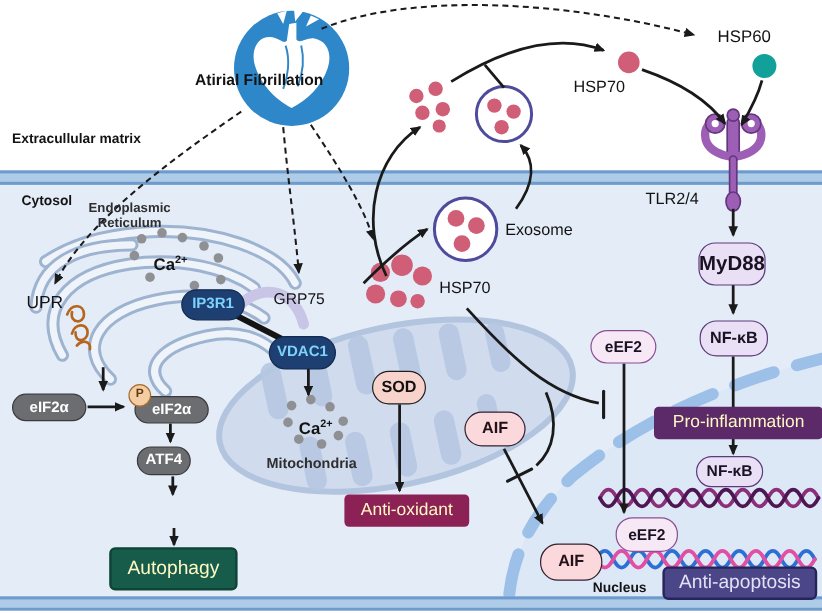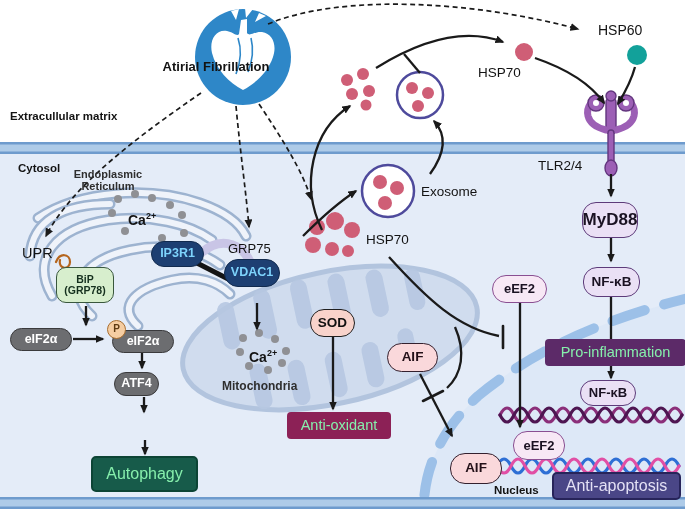--- a/index.html
+++ b/index.html
@@ -9,21 +9,21 @@
   .lbl{position:absolute;color:#131313;white-space:nowrap;line-height:1.12;text-align:right;}
   .b{font-weight:bold;}
   .ctr{text-align:center;white-space:normal;}
   .box{position:absolute;display:flex;flex-direction:column;align-items:center;justify-content:center;
        box-sizing:border-box;text-align:center;line-height:1.05;}
   .cap{border-radius:14px;background:var(--gray_box);border:1.5px solid #3a3a3c;color:#fff;font-weight:bold;font-size:12.5px;}
   .navy{border-radius:14px;background:var(--navy);border:1.5px solid #112a4e;color:#7dd3fc;font-weight:bold;font-size:12.5px;}
   .lav{border-radius:14px;background:var(--lavender);border:1.5px solid #5d3b7a;color:#1a1222;font-weight:bold;}
   .pinkbox{border-radius:15px;background:var(--pink_fill);border:1.6px solid #33202e;color:#231018;font-weight:bold;font-size:13.5px;}
   .eef{border-radius:14px;background:var(--eef2_fill);border:1.5px solid #8a4f92;color:#1a1222;font-weight:bold;font-size:13px;}
-  .darkrect{color:#86efac;border-radius:4px;font-size:14.5px;}
+  .darkrect{color:#fef9c3;border-radius:4px;font-size:14.5px;}
   
   .er-o{fill:none;stroke:var(--er_stroke);stroke-width:11;stroke-linecap:round;}
   .er-i{fill:none;stroke:#eff3fa;stroke-width:6;stroke-linecap:round;}
   .dotg{fill:var(--dot_gray);}
   .dotp{fill:var(--pink);}
   .arr{fill:none;stroke:#1a1a1a;stroke-width:2.3;}
   .arrd{fill:none;stroke:#1a1a1a;stroke-width:1.7;stroke-dasharray:5 3.5;}
   .tbar{stroke:#1a1a1a;stroke-width:2.6;stroke-linecap:round;}
   .tlrp{fill:var(--tlr_purple);stroke:#63367e;stroke-width:1.4;}
 </style>
@@ -218,32 +218,28 @@
 <div class="lbl" style="left:598px;top:23px;font-size:14px;">HSP60</div>
 <div class="lbl" style="left:478px;top:65px;font-size:13.5px;">HSP70</div>
 <div class="lbl" style="left:366px;top:232px;font-size:13.5px;">HSP70</div>
 <div class="lbl" style="left:421px;top:184px;font-size:13.5px;">Exosome</div>
 <div class="lbl" style="left:538px;top:158px;font-size:13.5px;">TLR2/4</div>
 <div class="lbl" style="left:22px;top:245px;font-size:14.5px;">UPR</div>
 <div class="lbl" style="left:228px;top:242px;font-size:13px;">GRP75</div>
 <div class="lbl b" style="left:128px;top:211px;font-size:14px;"><span>Ca</span><sup style="font-size:9px;">2+</sup></div>
 <div class="lbl b" style="left:249px;top:348px;font-size:14px;"><span>Ca</span><sup style="font-size:9px;">2+</sup></div>
 
-<div class="box" style="left:56px;top:267px;width:58px;height:36px;border-radius:10px;background:var(--green_fill);border:1.6px solid #39573d;color:#15301e;font-weight:bold;font-size:10.5px;">
-  <span>BiP</span>
-      <span>(GRP78)</span>
-</div>
 <div class="box cap" style="left:10px;top:328px;width:62px;height:23px;">eIF2α</div>
 <div class="box" style="left:107px;top:320px;width:19px;height:19px;border-radius:50%;background:var(--peach);border:1.4px solid #a96e2f;color:#5e3a12;font-weight:bold;font-size:10px;z-index:3;">P</div>
 <div class="box cap" style="left:112px;top:330px;width:62px;height:23px;">eIF2α</div>
 <div class="box cap" style="left:114px;top:372px;width:45px;height:24px;">ATF4</div>
 <div class="box darkrect" style="left:91px;top:456px;width:107px;height:36px;background:var(--dark_green);border:2px solid #0c4435;border-radius:5px;font-size:16px;">Autophagy</div>
 
 <div class="box navy" style="left:151px;top:241px;width:53px;height:26px;">IP3R1</div>
-<div class="box navy" style="left:224px;top:259px;width:56px;height:28px;">VDAC1</div>
+<div class="box navy" style="left:224px;top:280px;width:56px;height:28px;">VDAC1</div>
 
 <div class="box" style="left:310px;top:309px;width:45px;height:28px;border-radius:14px;background:var(--sod_fill);border:1.6px solid #1f1f1f;color:#111;font-weight:bold;font-size:13.5px;">SOD</div>
 <div class="box darkrect" style="left:287px;top:412px;width:104px;height:27px;background:var(--magenta);">Anti-oxidant</div>
 
 <div class="box pinkbox" style="left:387px;top:343px;width:51px;height:29px;">AIF</div>
 <div class="box pinkbox" style="left:450px;top:453px;width:52px;height:31px;">AIF</div>
 
 <div class="box lav" style="left:582px;top:202px;width:56px;height:36px;font-size:17px;text-align:right;">MyD88</div>
 <div class="box lav" style="left:583px;top:267px;width:57px;height:30px;font-size:13.5px;">NF-κB</div>
 <div class="box lav" style="left:580px;top:380px;width:56px;height:26px;font-size:13px;">NF-κB</div>

